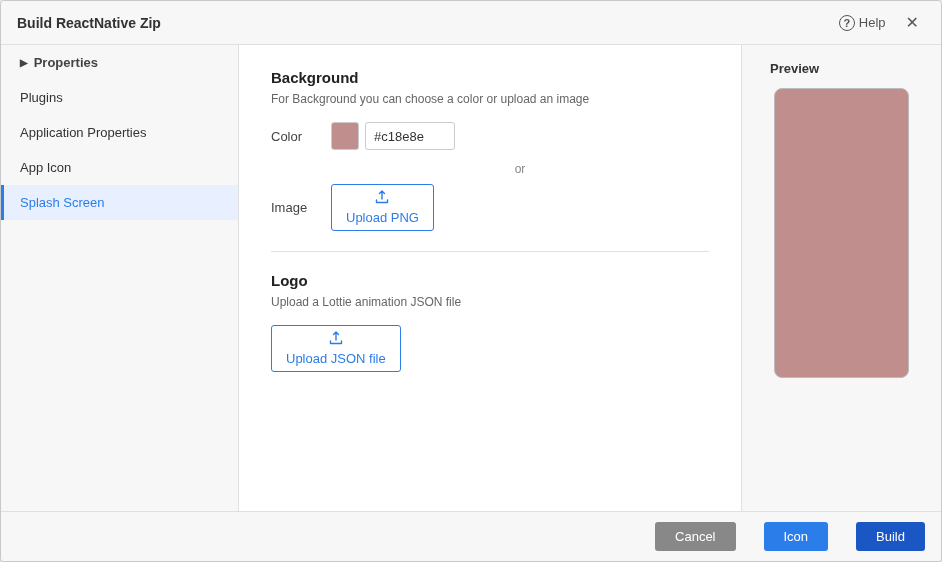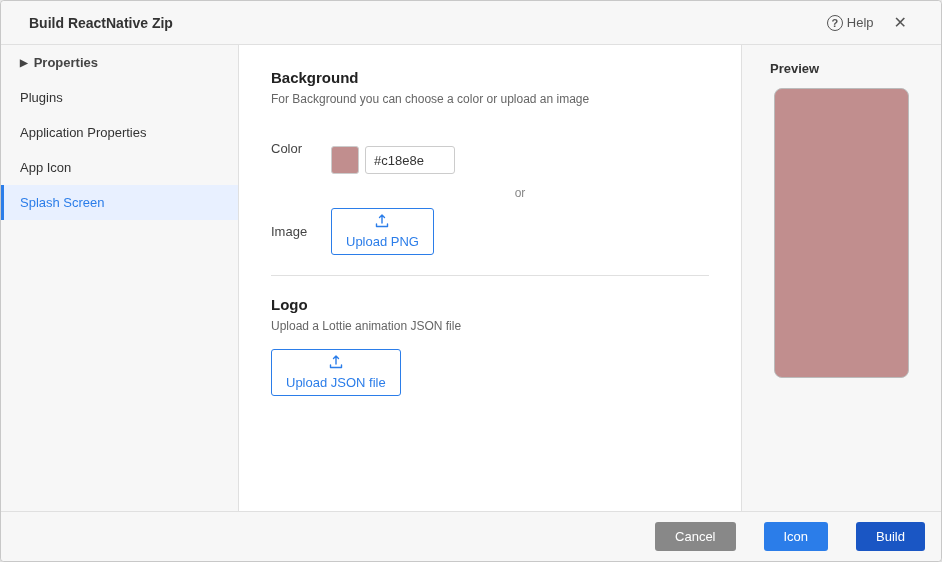--- a/index.html
+++ b/index.html
@@ -21,21 +21,21 @@
       border: 1px solid #c8c8c8;
       border-radius: 4px;
       display: flex;
       flex-direction: column;
       box-shadow: 0 4px 16px rgba(0,0,0,0.2);
     }
     .dialog-header {
       display: flex;
       align-items: center;
       justify-content: space-between;
-      padding: 0 28px;
+      padding: 0 16px;
       height: 44px;
       border-bottom: 1px solid #e0e0e0;
       background: #f7f7f7;
       border-radius: 4px 4px 0 0;
       flex-shrink: 0;
     }
     .dialog-header-title {
       font-size: 14px;
       font-weight: 600;
       color: #333;
@@ -148,21 +148,20 @@
     .form-label {
       width: 60px;
       font-size: 13px;
       color: #444;
       flex-shrink: 0;
     }
     .color-input-group {
       display: flex;
       align-items: flex-start;
       gap: 6px;
-      margin-top: 24px;
     }
     .color-swatch {
       width: 28px;
       height: 28px;
       border-radius: 3px;
       border: 1px solid #ccc;
       cursor: pointer;
     }
     .color-text-input {
       border: 1px solid #ccc;

